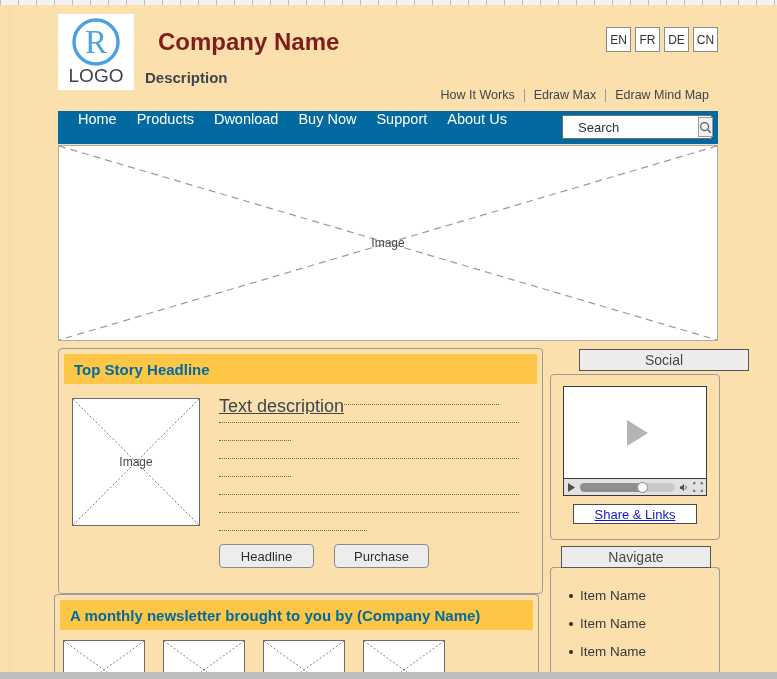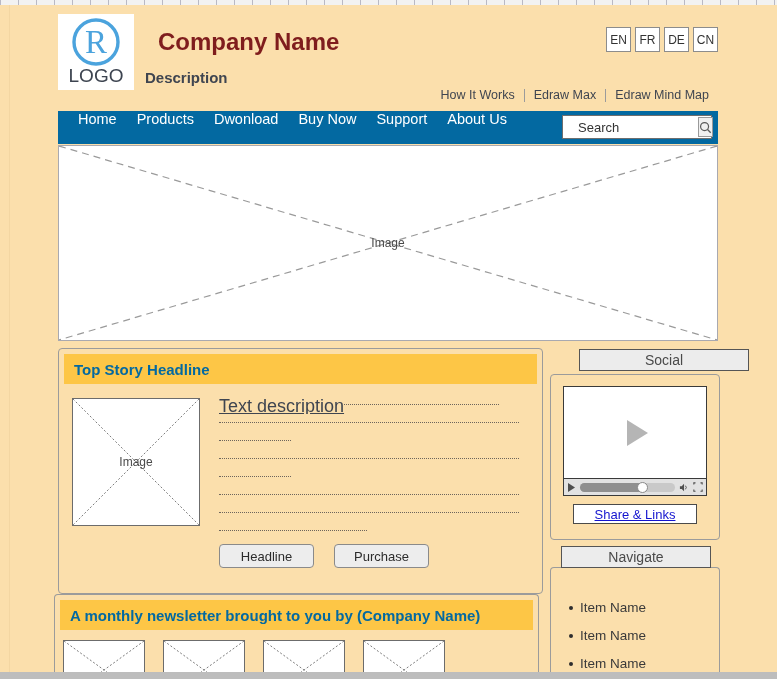--- a/index.html
+++ b/index.html
@@ -413,21 +413,21 @@
     margin-top: 27px;
     border-bottom: none;
     border-radius: 4px 4px 0 0;
   }
   #nav-head {
     position: absolute;
     left: 10px; top: -22px;
     width: 150px;
   }
   #nav-list {
-    margin: 26px 0 0 14px;
+    margin: 14px 0 0 14px;
   }
   .nav-li {
     display: flex;
     align-items: center;
     font-size: 13.5px;
     color: #3a3a3a;
     height: 19px;
     margin-bottom: 9px;
     cursor: pointer;
   }

